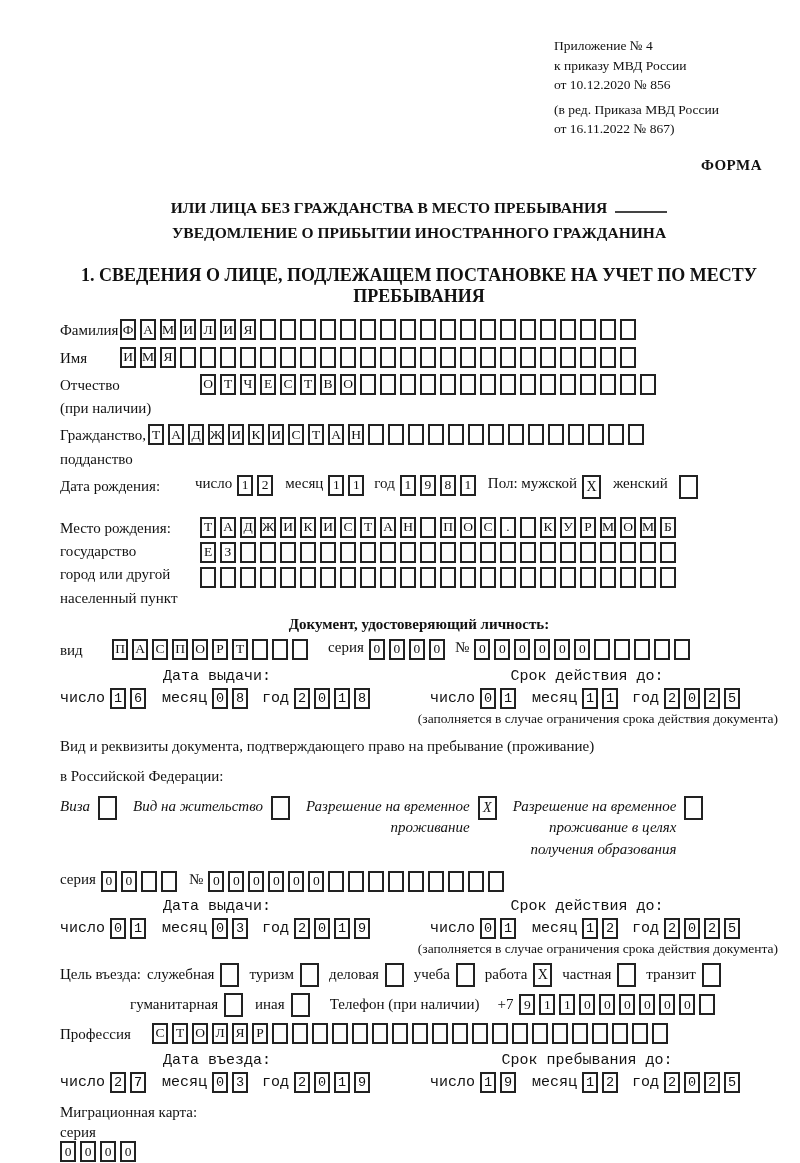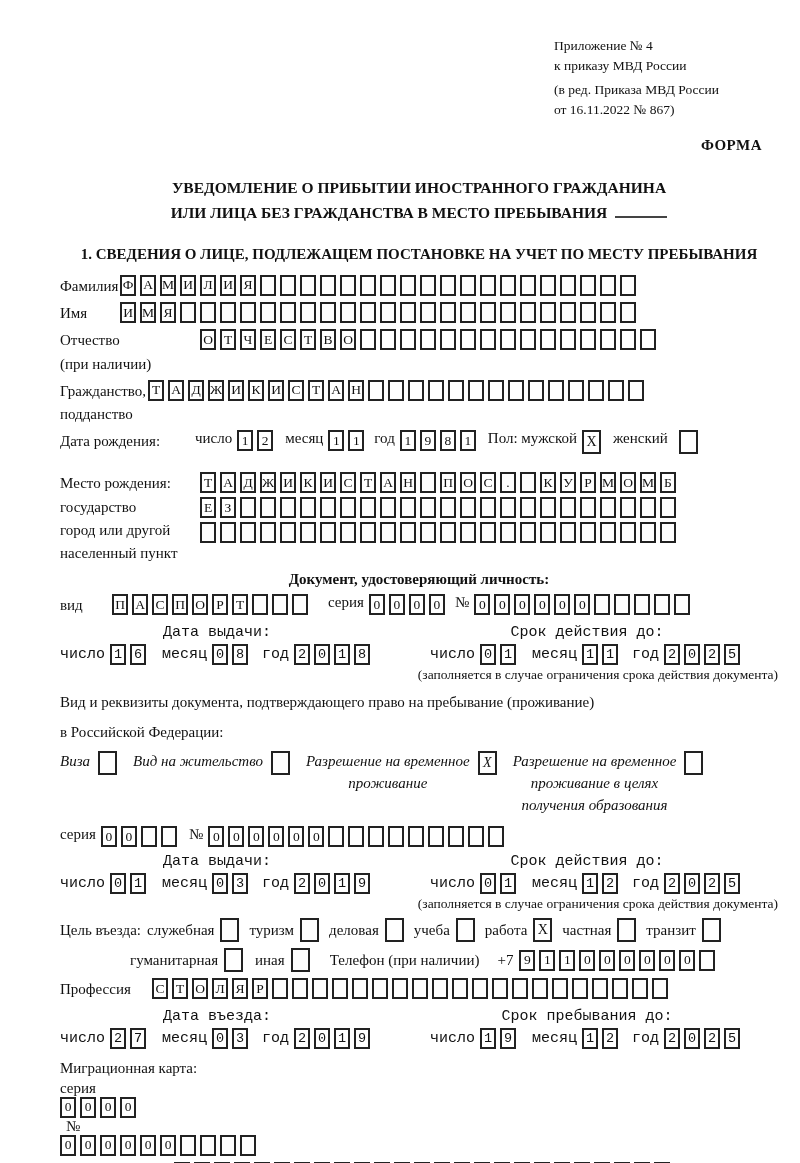--- a/index.html
+++ b/index.html
@@ -11,21 +11,21 @@
   }
   .page { padding: 36px 22px 0 60px; }
 
   .header-note { margin-left: 494px; font-size: 13.5px; line-height: 1.45; }
   .header-note .gap { margin-top: 5px; }
   .forma { text-align: right; padding-right: 16px; font-weight: bold; margin-top: 18px; letter-spacing: .5px; }
 
   .title { text-align: center; font-weight: bold; font-size: 15.5px; line-height: 1.6; margin-top: 22px; }
   .title-underline { display: inline-block; width: 52px; border-bottom: 2px solid #444; margin-left: 8px; }
 
-  .section-heading { text-align: center; font-weight: bold; font-size: 15px; margin-top: 20px; margin-bottom: 12px; }
+  .section-heading { text-align: center; font-weight: bold; font-size: 18px; margin-top: 20px; margin-bottom: 12px; }
 
   .frow { display: flex; align-items: flex-start; margin-bottom: 4px; }
   .frow.ai-center { align-items: flex-start; }
   .flabel { white-space: pre-line; line-height: 1.55; flex: 0 0 auto; }
   .w60 { width: 60px; } .w140 { width: 140px; } .w88 { width: 88px; }
   .w135 { width: 135px; } .w106 { width: 106px; } .w92 { width: 92px; }
 
   .cells { display: flex; flex-wrap: nowrap; }
   .cellrows .cells { margin-bottom: 4px; }
   .cell {
@@ -48,43 +48,44 @@
   .date-col { flex: 0 0 auto; }
   .date-col.right { margin-left: 56px; }
   .dg-title { text-align: center; margin-bottom: 3px; }
   .dg-row { display: flex; align-items: center; }
   .note { text-align: right; font-size: 13.5px; margin-top: 2px; margin-bottom: 6px; }
 
   .intro { line-height: 1.75; margin-top: 4px; }
 
   .opt-row { display: flex; align-items: flex-start; margin-top: 6px; margin-bottom: 10px; }
   .opt { display: flex; align-items: flex-start; font-style: italic; }
-  .opt .olabel { white-space: pre-line; text-align: center; line-height: 1.45; margin-right: 8px; }
+  .opt .olabel { white-space: pre-line; text-align: right; line-height: 1.45; margin-right: 8px; }
   .opt .olabel.left { text-align: left; }
 
   .purpose-row { display: flex; align-items: center; margin-bottom: 6px; }
   .purpose-row .plabel { margin-right: 6px; white-space: nowrap; }
 </style>
 </head>
 <body>
 
 <div class="page">
 
   <div class="header-note">
     <div>Приложение № 4</div>
     <div>к приказу МВД России</div>
+    <div>от 10.12.2020 № 856</div>
     <div class="gap">(в ред. Приказа МВД России</div>
     <div>от 16.11.2022 № 867)</div>
   </div>
 
   <div class="forma">ФОРМА</div>
 
   <div class="title">
+    <div><span>ИЛИ ЛИЦА БЕЗ ГРАЖДАНСТВА В МЕСТО ПРЕБЫВАНИЯ</span><span class="title-underline"></span></div>
     <div>УВЕДОМЛЕНИЕ О ПРИБЫТИИ ИНОСТРАННОГО ГРАЖДАНИНА</div>
-    <div><span>ИЛИ ЛИЦА БЕЗ ГРАЖДАНСТВА В МЕСТО ПРЕБЫВАНИЯ</span><span class="title-underline"></span></div>
   </div>
 
   <div class="section-heading">1. СВЕДЕНИЯ О ЛИЦЕ, ПОДЛЕЖАЩЕМ ПОСТАНОВКЕ НА УЧЕТ ПО МЕСТУ ПРЕБЫВАНИЯ</div>
 
   <div class="frow ai-center">
     <span class="flabel w60">Фамилия</span>
     <span class="cells">
         <span class="cell">Ф</span>
         <span class="cell">А</span>
         <span class="cell">М</span>

